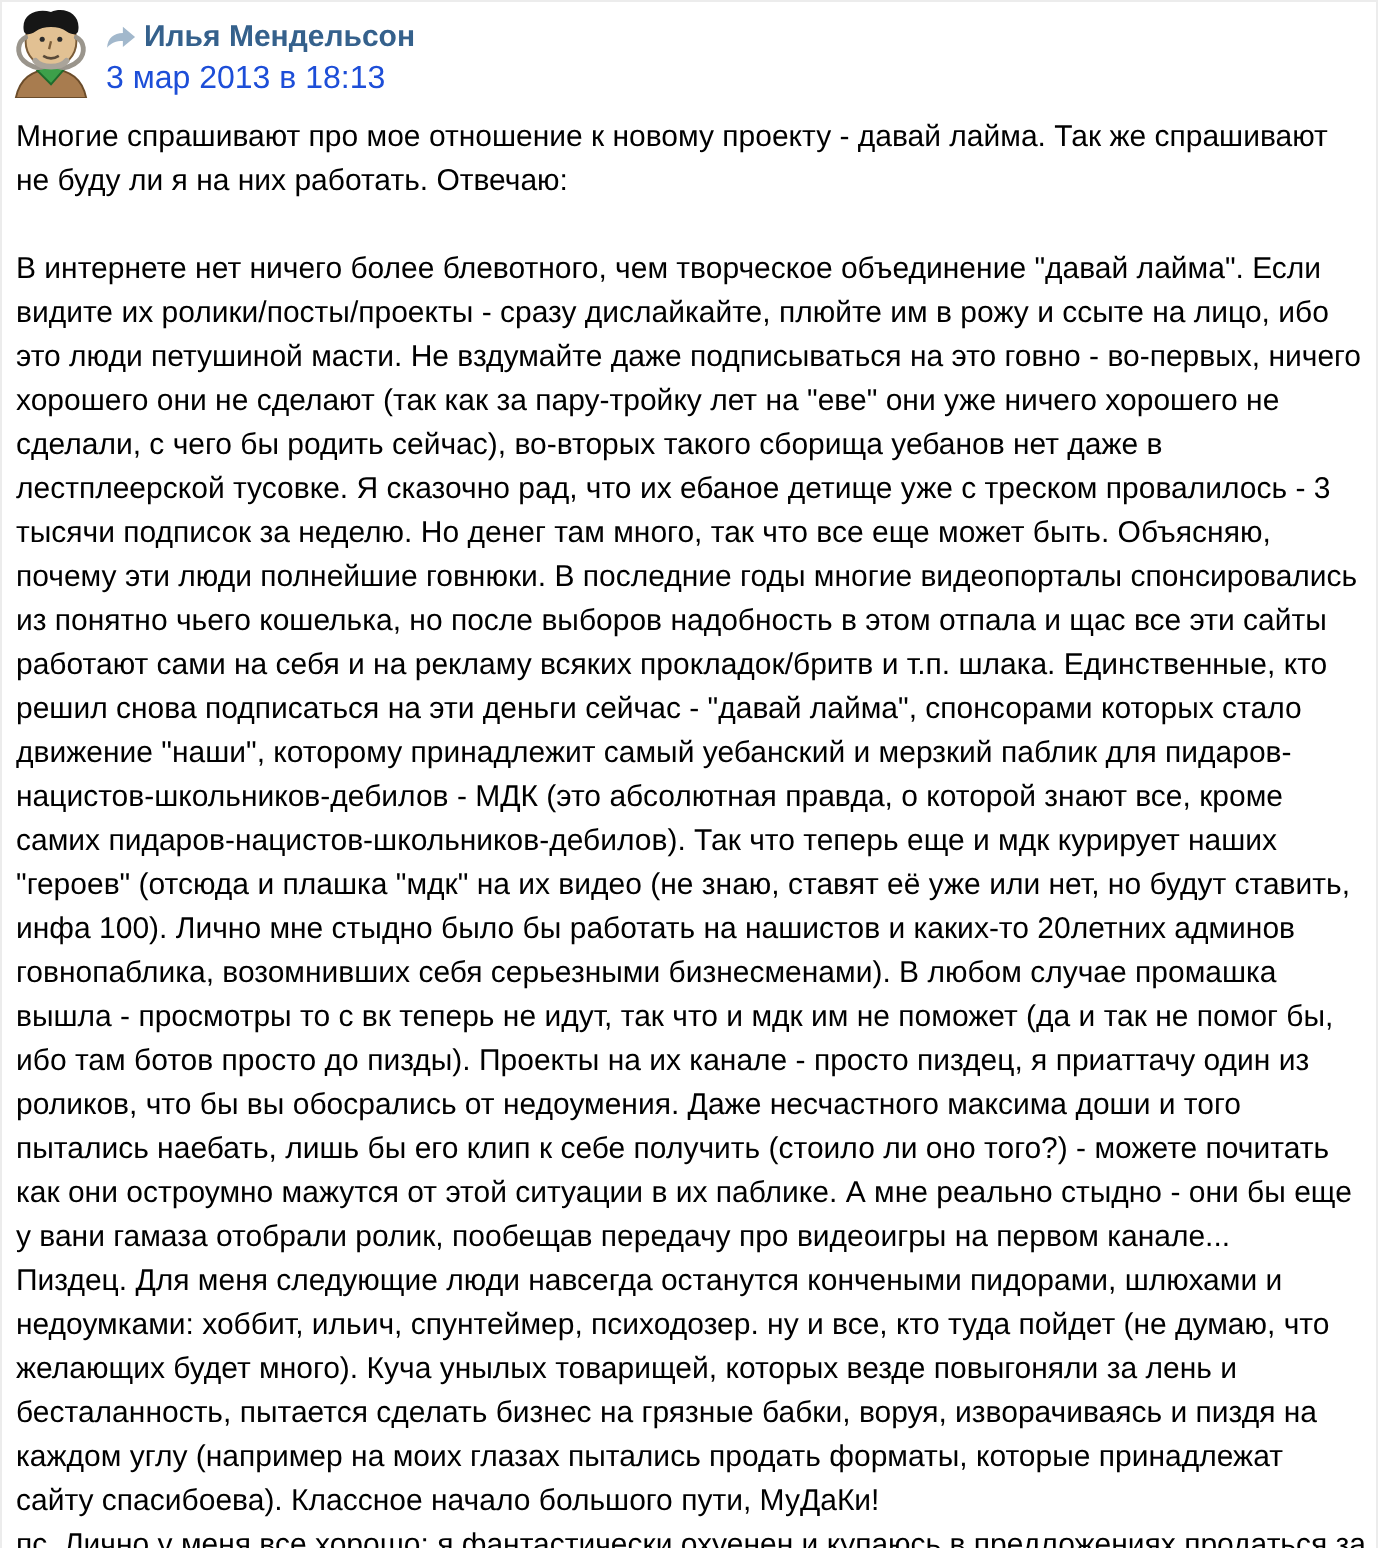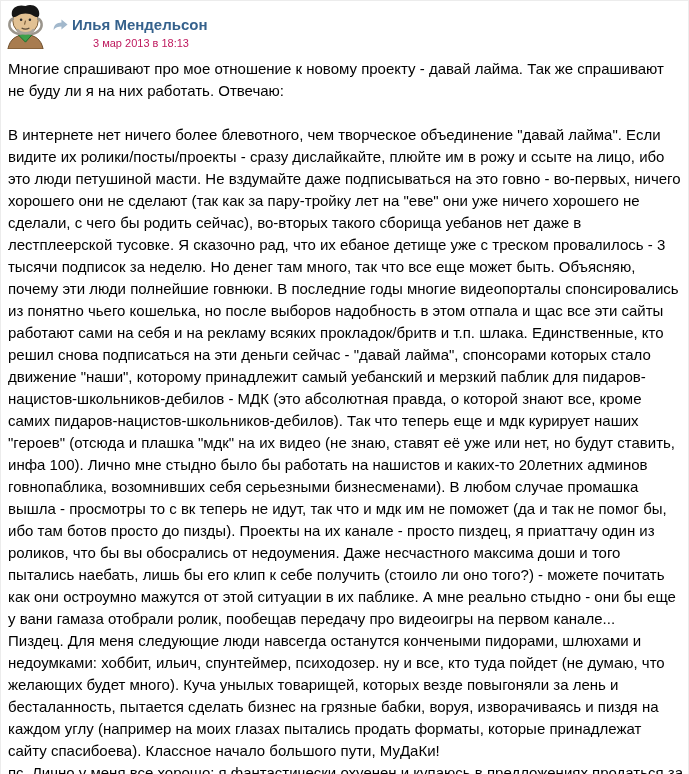--- a/index.html
+++ b/index.html
@@ -42,25 +42,24 @@
     flex: 0 0 auto;
   }
   .author-link {
     font-size: 15px;
     font-weight: bold;
     color: #35618C;
     text-decoration: none;
     cursor: pointer;
   }
   .post-date {
-    font-size: 11px;
-    color: #be185d;
+    font-size: 16px;
+    color: #1d4ed8;
     margin-top: 3px;
     cursor: pointer;
-    margin-left: 40px;
   }
   .post-text {
     margin: 9px 2px 0 4px;
     width: 676px;
     font-size: 15px;
     line-height: 22px;
     color: #000000;
     white-space: pre-wrap;
     word-wrap: break-word;
   }

